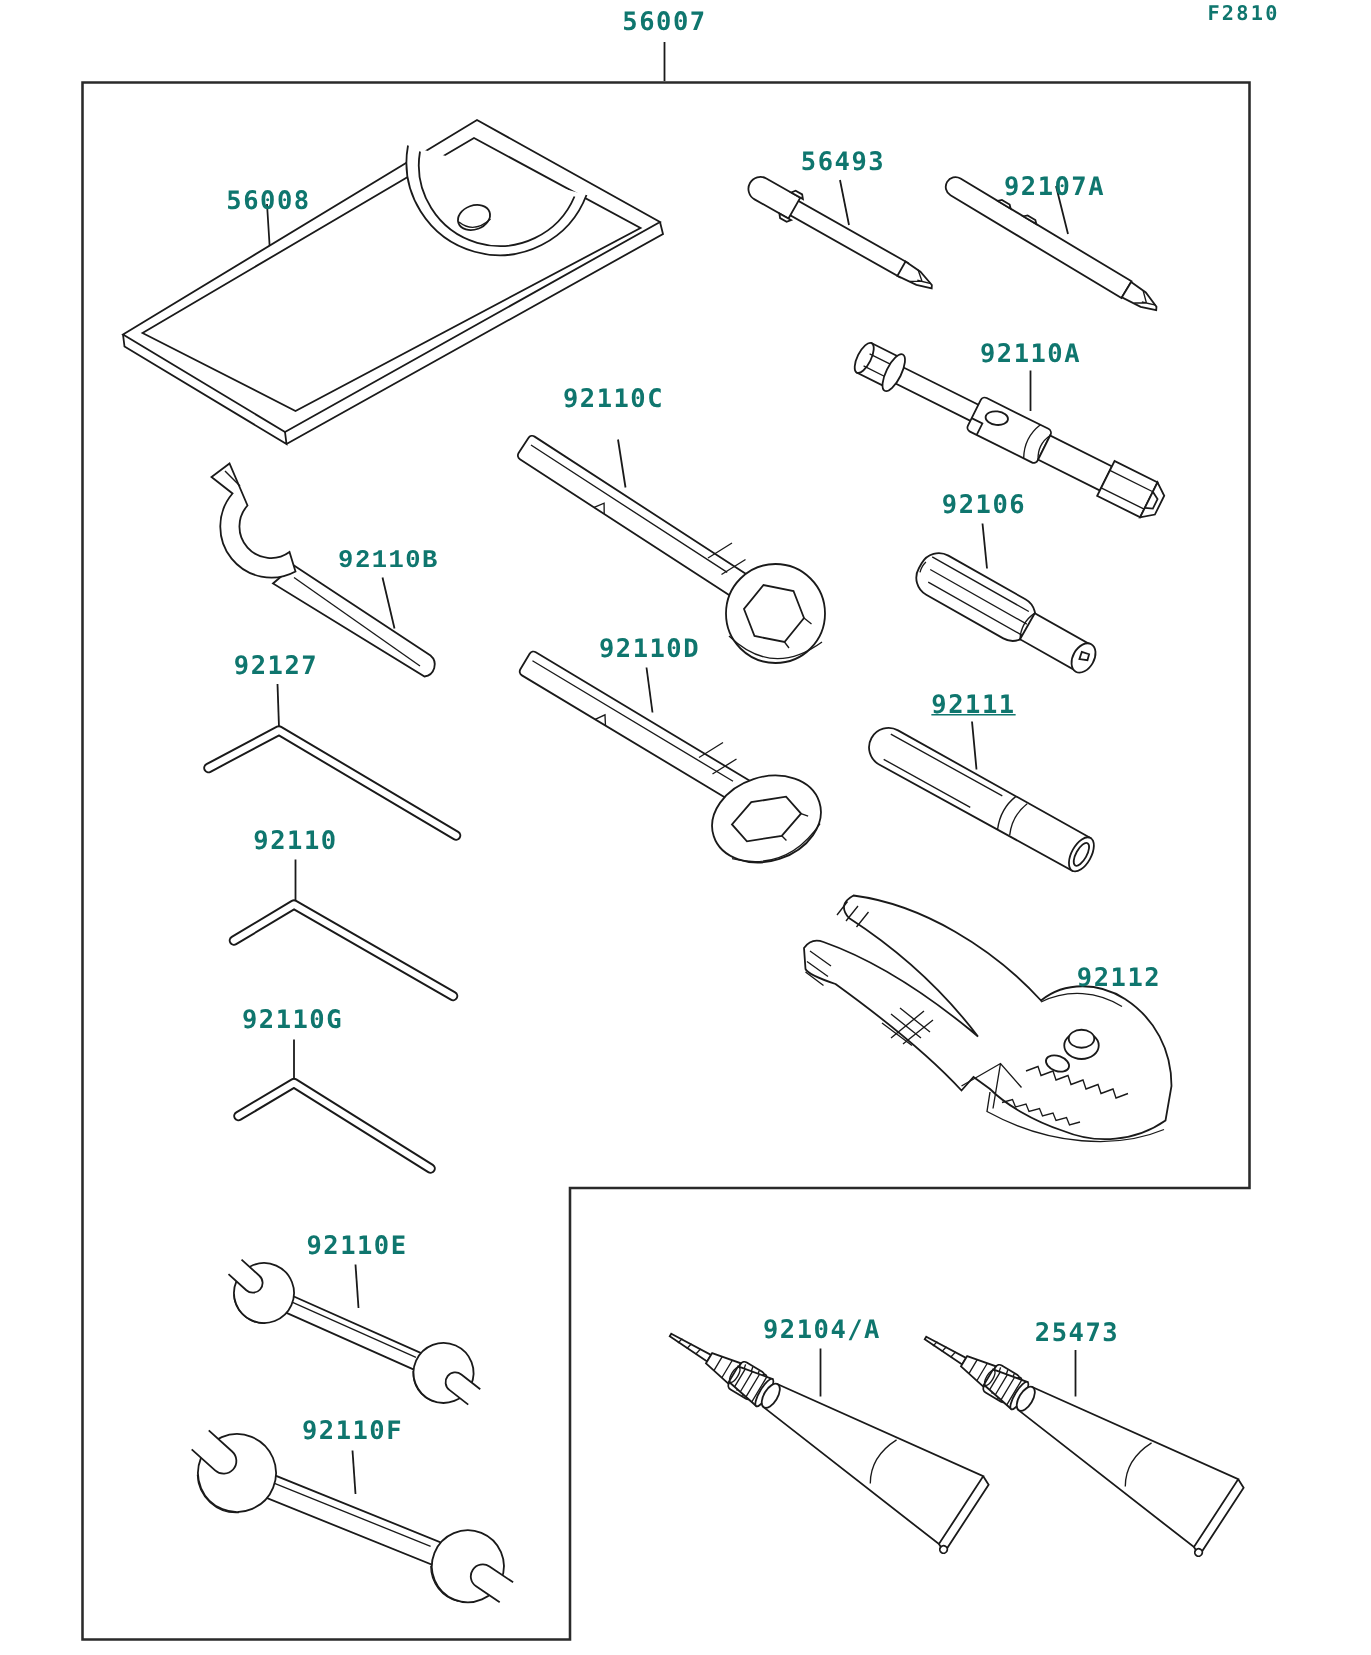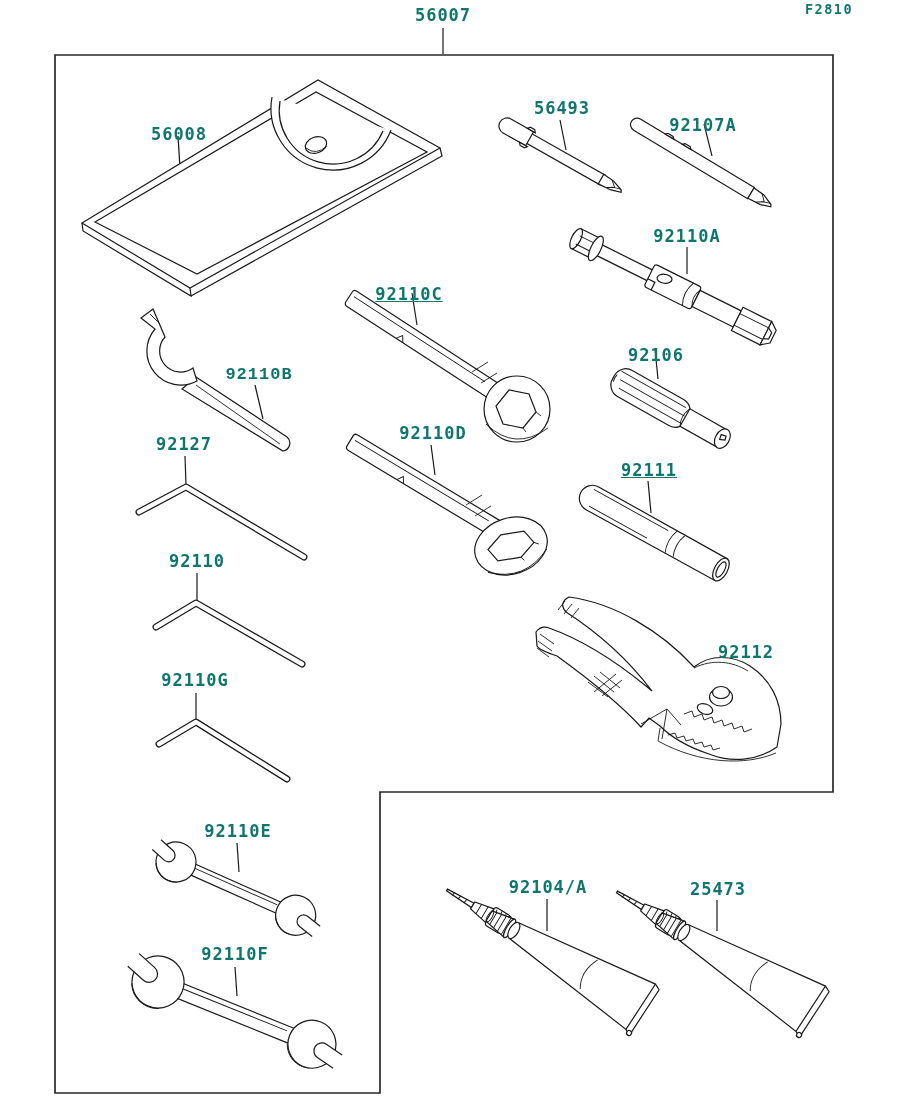--- a/index.html
+++ b/index.html
@@ -257,22 +257,22 @@
   </g>
 
 </svg>
 
 <span class="lbl code" style="left:829px;top:3px;">F2810</span>
 <span class="lbl" style="left:443px;top:7px;">56007</span>
 <span class="lbl" style="left:179px;top:126px;">56008</span>
 <span class="lbl" style="left:562px;top:100px;">56493</span>
 <span class="lbl" style="left:703px;top:104px;margin-top:13px;">92107A</span>
 <span class="lbl" style="left:687px;top:228px;">92110A</span>
-<span class="lbl" style="left:409px;top:286px;text-decoration:underline;">92110C</span>
-<span class="lbl" style="left:656px;top:347px;">92106</span>
+<span class="lbl" style="left:409px;top:258px;">92110C</span>
+<span class="lbl" style="left:656px;top:329px;">92106</span>
 <span class="lbl" style="left:259px;top:366px;font-family:Liberation Mono, monospace;">92110B</span>
 <span class="lbl" style="left:433px;top:425px;">92110D</span>
 <span class="lbl" style="left:184px;top:436px;">92127</span>
 <span class="lbl" style="left:649px;top:462px;text-decoration:underline;">92111</span>
 <span class="lbl" style="left:197px;top:553px;text-align:right;">92110</span>
 <span class="lbl" style="left:746px;top:644px;">92112</span>
 <span class="lbl" style="left:195px;top:672px;">92110G</span>
 <span class="lbl" style="left:238px;top:823px;text-align:right;">92110E</span>
 <span class="lbl" style="left:235px;top:946px;text-align:right;">92110F</span>
 <span class="lbl" style="left:548px;top:879px;">92104/A</span>

